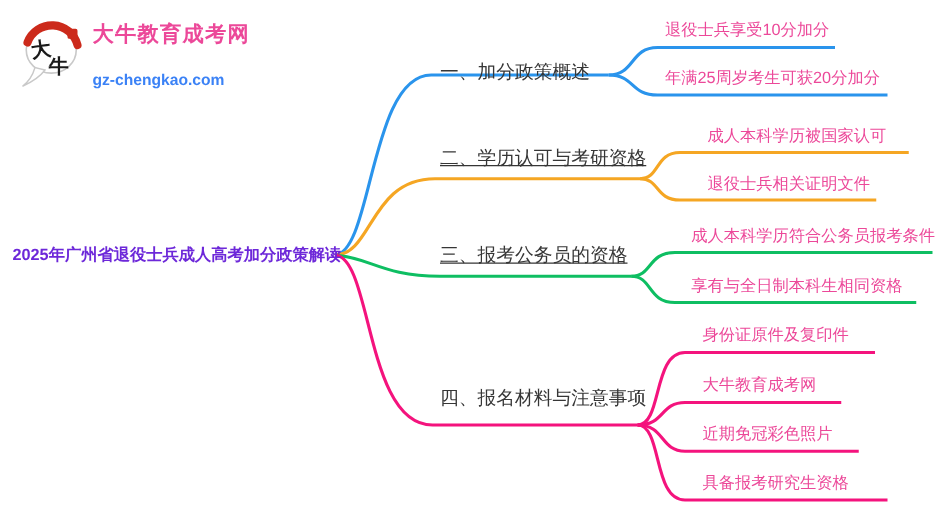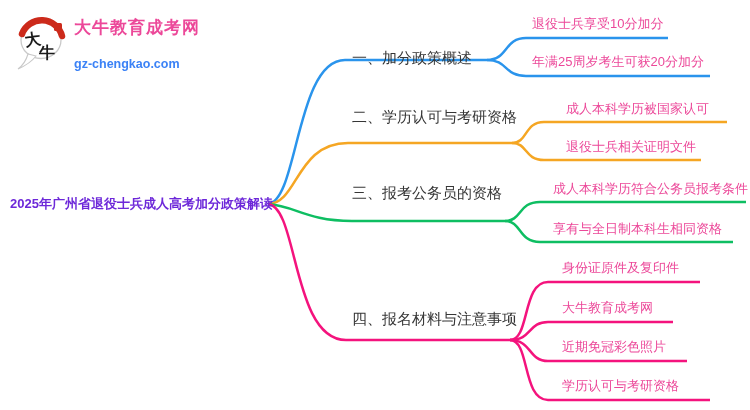--- a/index.html
+++ b/index.html
@@ -11,22 +11,22 @@
   #stage{position:absolute;inset:0;width:750px;height:410px;}
   svg.lines{position:absolute;left:0;top:0;width:750px;height:410px;pointer-events:none;}
   .map-label{position:absolute;white-space:nowrap;color:#3a3a3a;}
   .root-label{
     left:10px;top:196px;width:262px;
     font-size:13px;font-weight:bold;color:#6d28d9;line-height:16px;
   }
   .branch-label{font-size:15px;line-height:18px;color:#363636;}
   .leaf-label{font-size:13px;line-height:16px;color:#ec4899;}
   .b1{left:352px;top:33px;margin-top:16px;}
-  .b2{left:352px;top:108px;}
-  .b3{left:352px;top:184px;}
+  .b2{left:352px;top:118px;text-decoration:underline;}
+  .b3{left:352px;top:196px;text-decoration:underline;}
   .b4{left:352px;top:310px;}
   .b1l1{left:532px;top:16px;}
   .b1l2{left:532px;top:54px;}
   .b2l1{left:566px;top:101px;}
   .b2l2{left:566px;top:139px;}
   .b3l1{left:553px;top:181px;}
   .b3l2{left:553px;top:221px;}
   .b4l1{left:562px;top:260px;}
   .b4l2{left:562px;top:300px;}
   .b4l3{left:562px;top:339px;}
@@ -94,15 +94,15 @@
 
   <div class="map-label leaf-label b1l1">退役士兵享受10分加分</div>
   <div class="map-label leaf-label b1l2">年满25周岁考生可获20分加分</div>
   <div class="map-label leaf-label b2l1">成人本科学历被国家认可</div>
   <div class="map-label leaf-label b2l2">退役士兵相关证明文件</div>
   <div class="map-label leaf-label b3l1">成人本科学历符合公务员报考条件</div>
   <div class="map-label leaf-label b3l2">享有与全日制本科生相同资格</div>
   <div class="map-label leaf-label b4l1">身份证原件及复印件</div>
   <div class="map-label leaf-label b4l2">大牛教育成考网</div>
   <div class="map-label leaf-label b4l3">近期免冠彩色照片</div>
-  <div class="map-label leaf-label b4l4">学历认可与考研资格</div>
+  <div class="map-label leaf-label b4l4">具备报考研究生资格</div>
 
 </div>
 
 </body></html>

